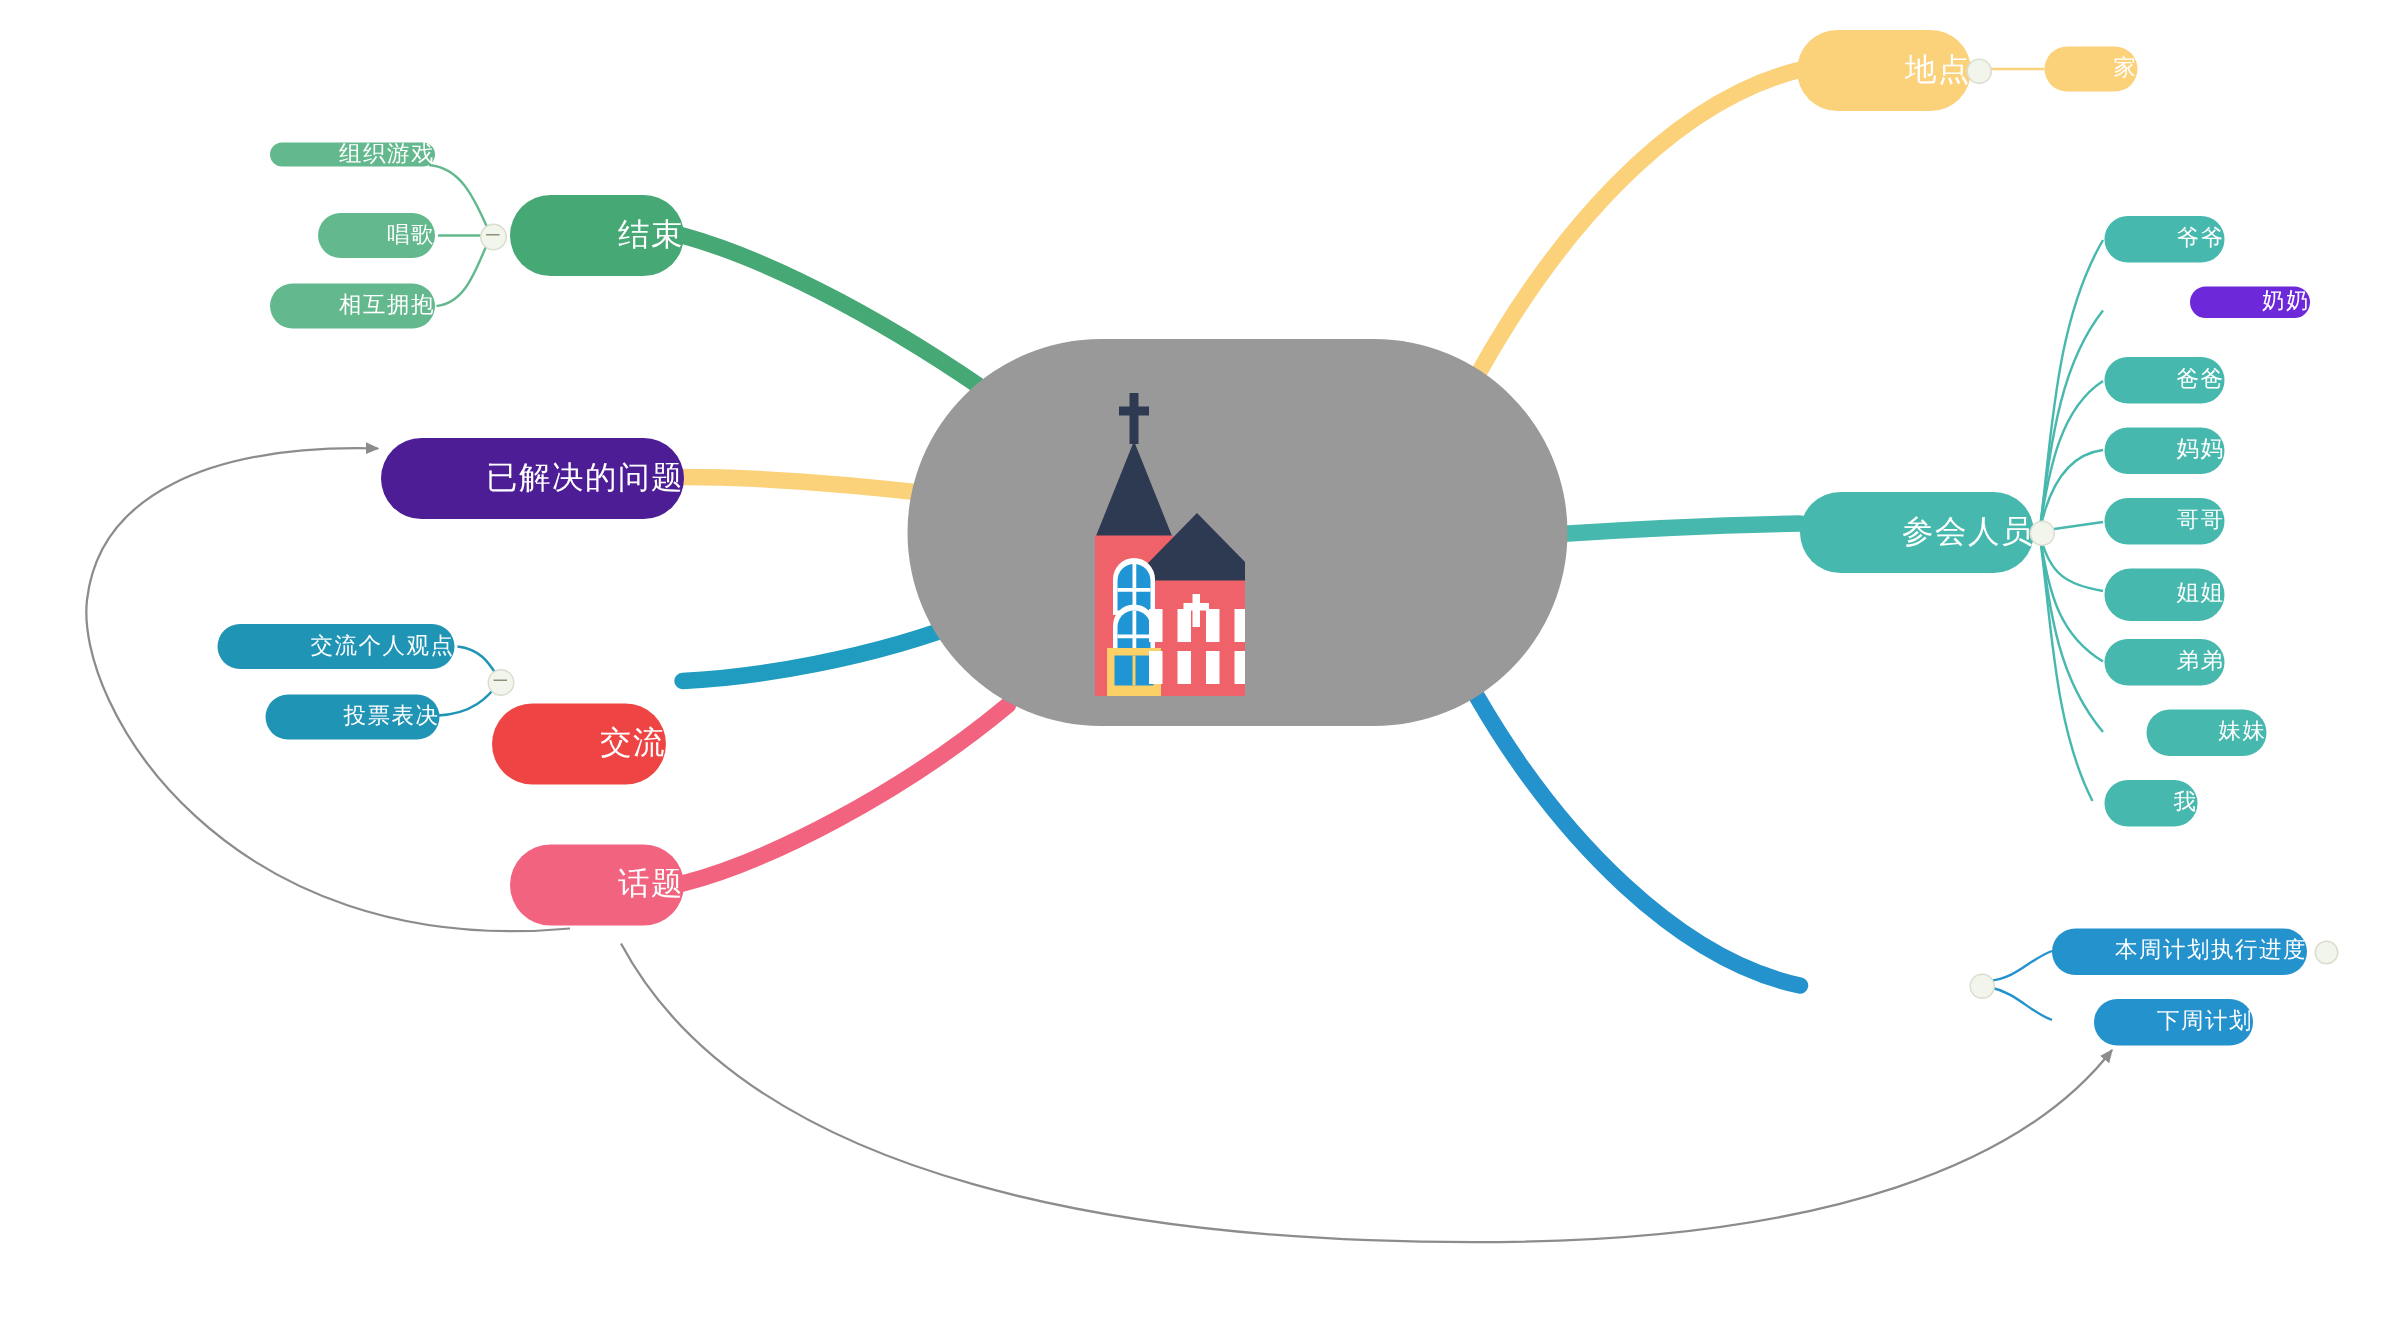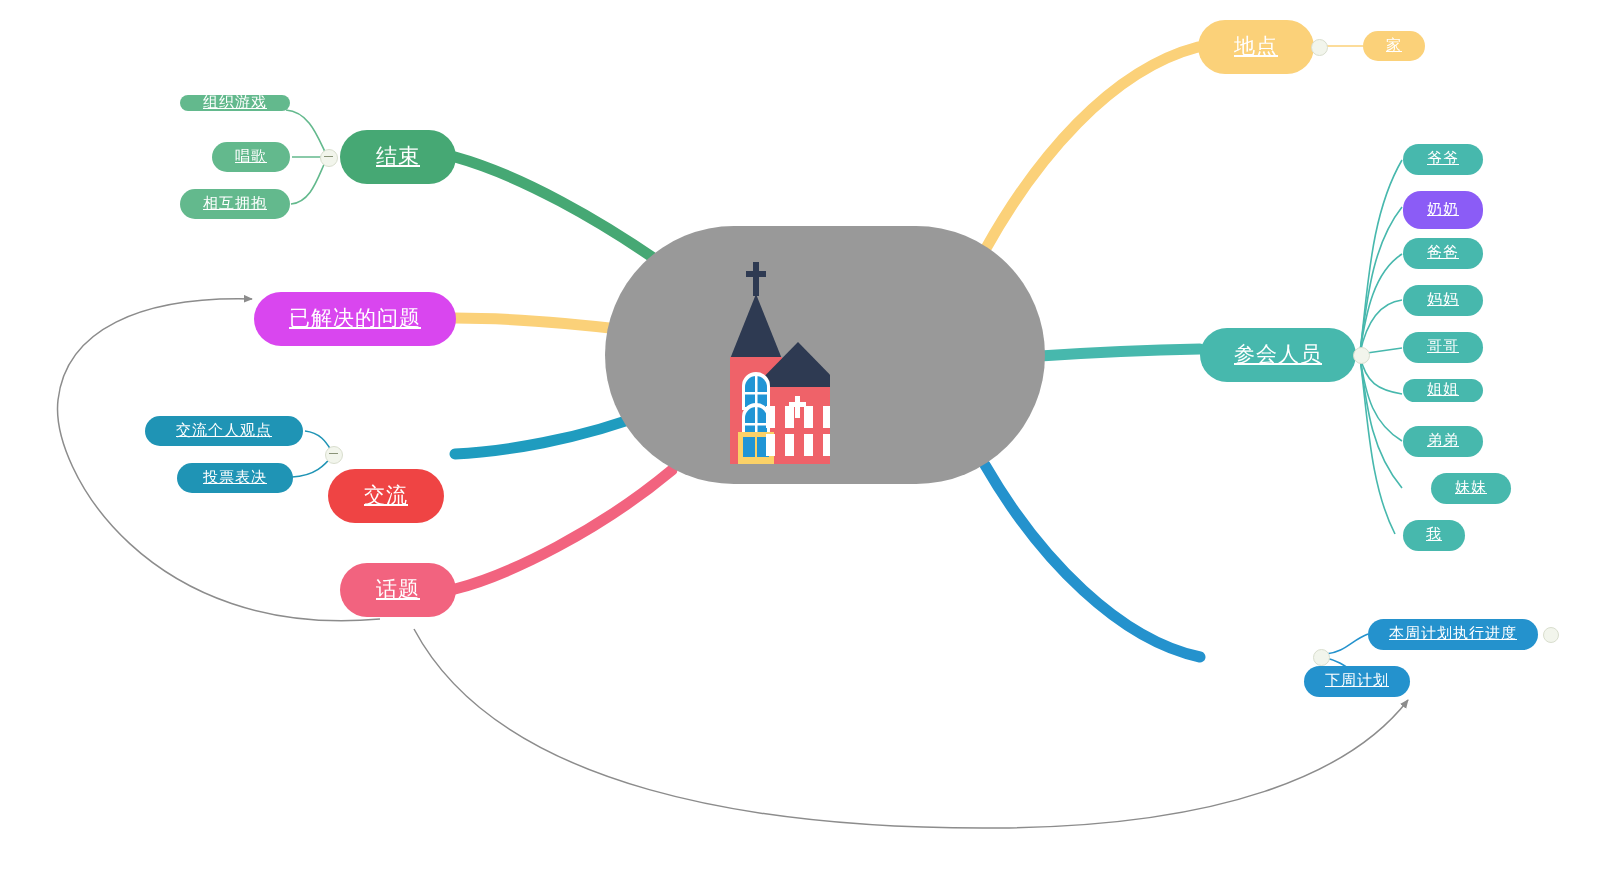--- a/index.html
+++ b/index.html
@@ -1,21 +1,21 @@
 <!DOCTYPE html>
 <html><head>
 <meta charset="utf-8">
 <style>
   html,body{margin:0;padding:0;background:#ffffff;}
   body{width:1600px;height:879px;overflow:hidden;font-family:"Liberation Sans","DejaVu Sans",sans-serif;}
   #stage{position:relative;width:1600px;height:879px;background:#ffffff;}
   #wires{position:absolute;left:0;top:0;width:1600px;height:879px;}
-  .node{position:absolute;display:flex;align-items:center;justify-content:center;
+  .node{position:absolute;display:flex;align-items:center;justify-content:flex-end;
         color:#ffffff;box-sizing:border-box;white-space:nowrap;
-        letter-spacing:1px;text-rendering:geometricPrecision;text-decoration:underline;}
+        letter-spacing:1px;text-rendering:geometricPrecision;}
   .rootnode{border-radius:140px;}
   .b1{border-radius:30px;font-size:21px;}
   .b2{border-radius:18px;font-size:15px;}
   .root-label{position:absolute;color:#ffffff;font-size:27px;letter-spacing:3px;}
   .handle{position:absolute;border-radius:50%;background:#f2f5ec;border:1px solid #d9dece;}
   .handle.minus:after{content:"";position:absolute;left:3px;top:6px;width:9px;height:1px;background:#8a9378;}
 </style>
 </head>
 <body>
 
@@ -103,21 +103,21 @@
   <div class="node b2" style="left:180px;top:95px;width:110px;height:16px;background:#63b98d;">
     <span>组织游戏</span>
   </div>
   <div class="node b2" style="left:212px;top:142px;width:78px;height:30px;background:#63b98d;">
     <span>唱歌</span>
   </div>
   <div class="node b2" style="left:180px;top:189px;width:110px;height:30px;background:#63b98d;">
     <span>相互拥抱</span>
   </div>
 
-  <div class="node b1" style="left:254px;top:292px;width:202px;height:54px;background:#d946ef;">
+  <div class="node b1" style="left:254px;top:292px;width:202px;height:54px;background:#4c1d95;">
     <span>已解决的问题</span>
   </div>
 
   <div class="node b1" style="left:328px;top:427px;width:116px;height:54px;background:#ef4444;margin-top:42px;">
     <span>交流</span>
   </div>
   <div class="handle minus" style="left:325px;top:446px;width:16px;height:16px;"></div>
 
   <div class="node b2" style="left:145px;top:416px;width:158px;height:30px;background:#1f94b5;">
     <span>交流个人观点</span>
@@ -139,49 +139,49 @@
   </div>
 
   <div class="node b1" style="left:1200px;top:328px;width:156px;height:54px;background:#47b8ad;">
     <span>参会人员</span>
   </div>
   <div class="handle" style="left:1353px;top:347px;width:15px;height:15px;"></div>
 
   <div class="node b2" style="left:1403px;top:144px;width:80px;height:31px;background:#47b8ad;">
     <span>爷爷</span>
     </div>
-  <div class="node b2" style="left:1403px;top:191px;width:80px;height:38px;background:#8b5cf6;">
+  <div class="node b2" style="left:1460px;top:191px;width:80px;height:21px;background:#6d28d9;">
     <span>奶奶</span>
     </div>
   <div class="node b2" style="left:1403px;top:238px;width:80px;height:31px;background:#47b8ad;">
     <span>爸爸</span>
     </div>
   <div class="node b2" style="left:1403px;top:285px;width:80px;height:31px;background:#47b8ad;">
     <span>妈妈</span>
     </div>
   <div class="node b2" style="left:1403px;top:332px;width:80px;height:31px;background:#47b8ad;">
     <span>哥哥</span>
     </div>
-  <div class="node b2" style="left:1403px;top:379px;width:80px;height:23px;background:#47b8ad;">
+  <div class="node b2" style="left:1403px;top:379px;width:80px;height:35px;background:#47b8ad;">
     <span>姐姐</span>
     </div>
   <div class="node b2" style="left:1403px;top:426px;width:80px;height:31px;background:#47b8ad;">
     <span>弟弟</span>
     </div>
   <div class="node b2" style="left:1431px;top:473px;width:80px;height:31px;background:#47b8ad;">
     <span>妹妹</span>
     </div>
   <div class="node b2" style="left:1403px;top:520px;width:62px;height:31px;background:#47b8ad;">
     <span>我</span>
     </div>
 
   <div class="handle" style="left:1313px;top:649px;width:15px;height:15px;"></div>
 
   <div class="node b2" style="left:1368px;top:619px;width:170px;height:31px;background:#2492cd;">
     <span>本周计划执行进度</span>
   </div>
   <div class="handle" style="left:1543px;top:627px;width:14px;height:14px;"></div>
 
-  <div class="node b2" style="left:1304px;top:666px;width:106px;height:31px;background:#2492cd;">
+  <div class="node b2" style="left:1396px;top:666px;width:106px;height:31px;background:#2492cd;">
     <span>下周计划</span>
   </div>
 
 </div>
 
 </body></html>

